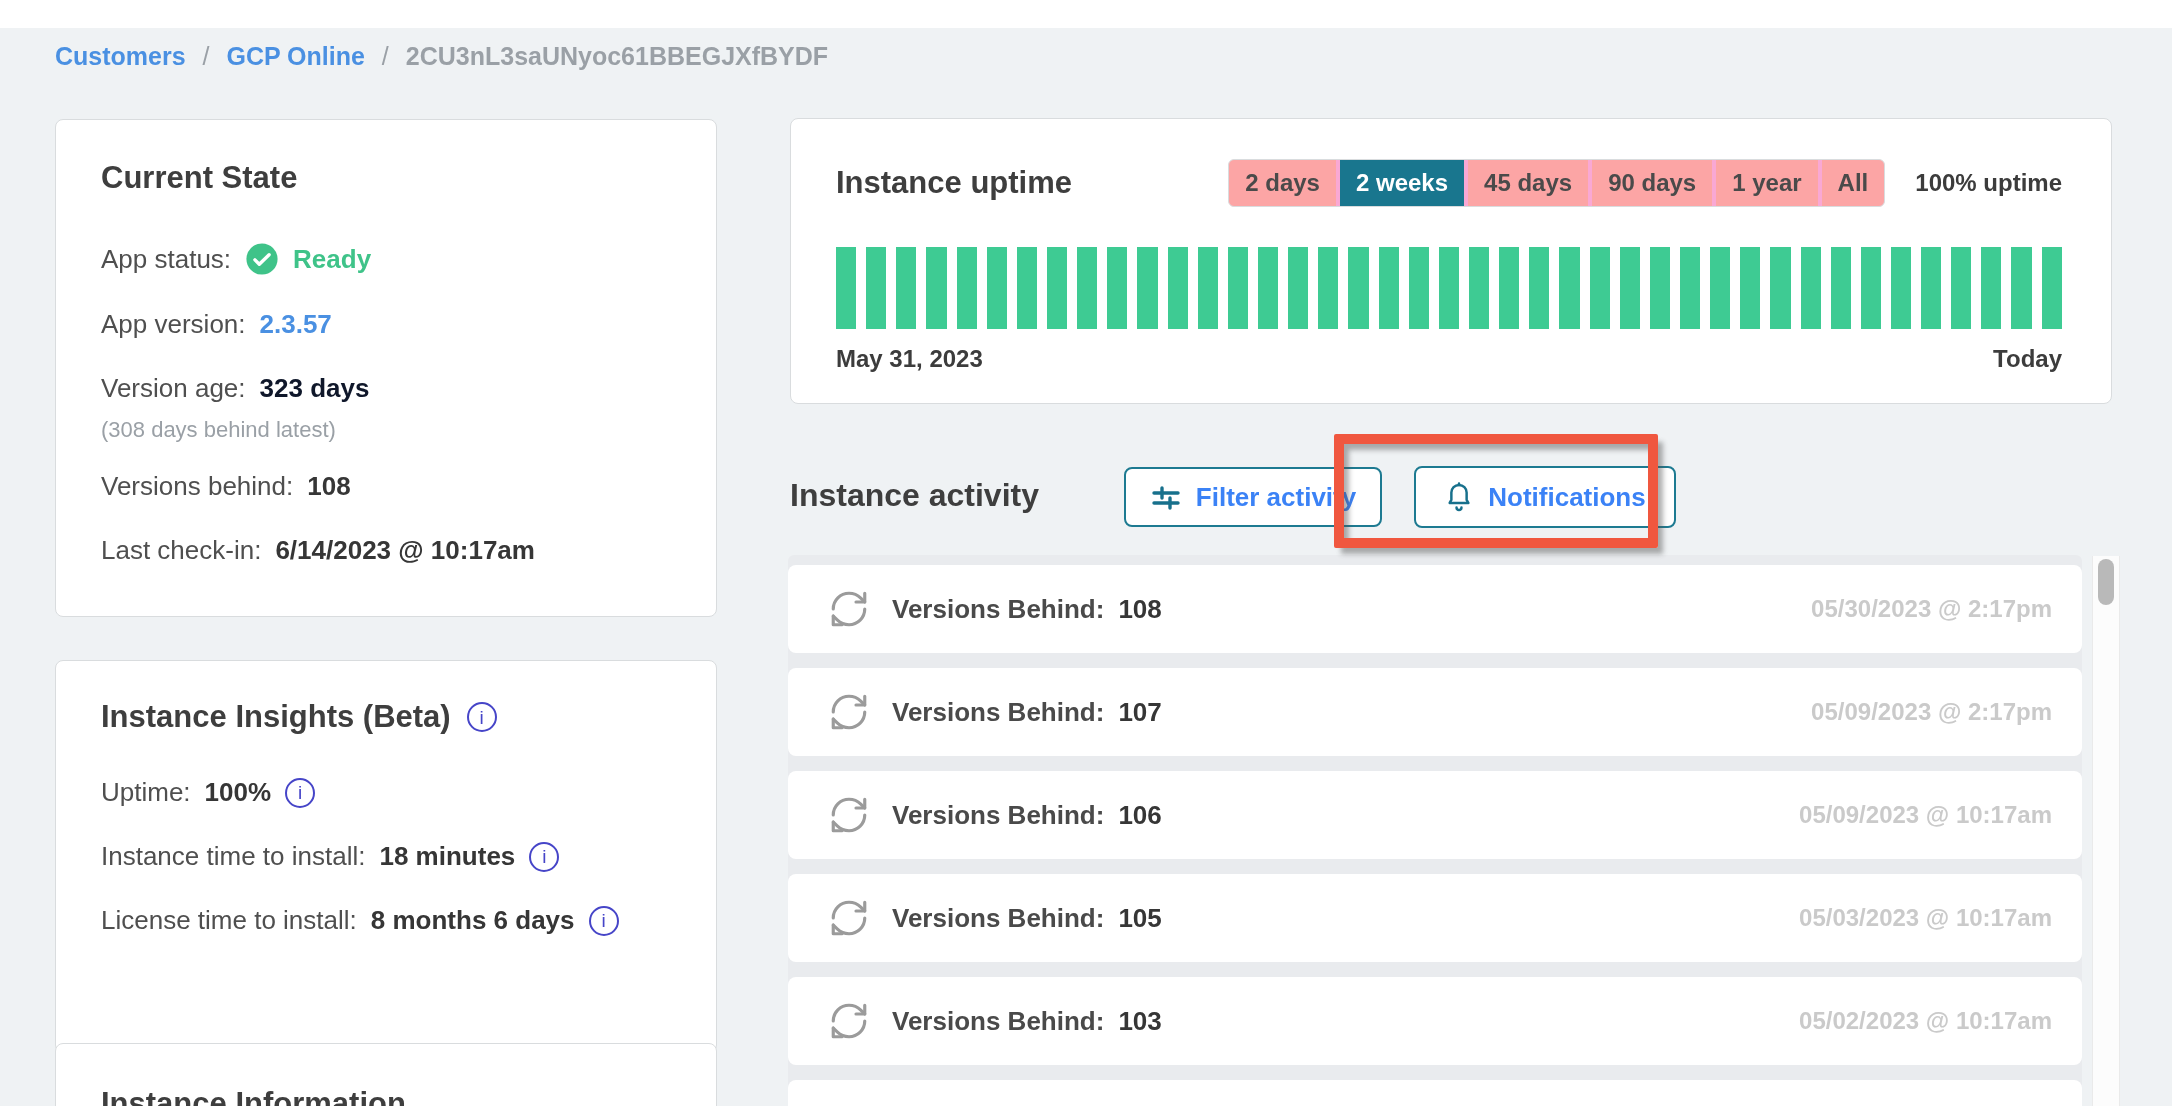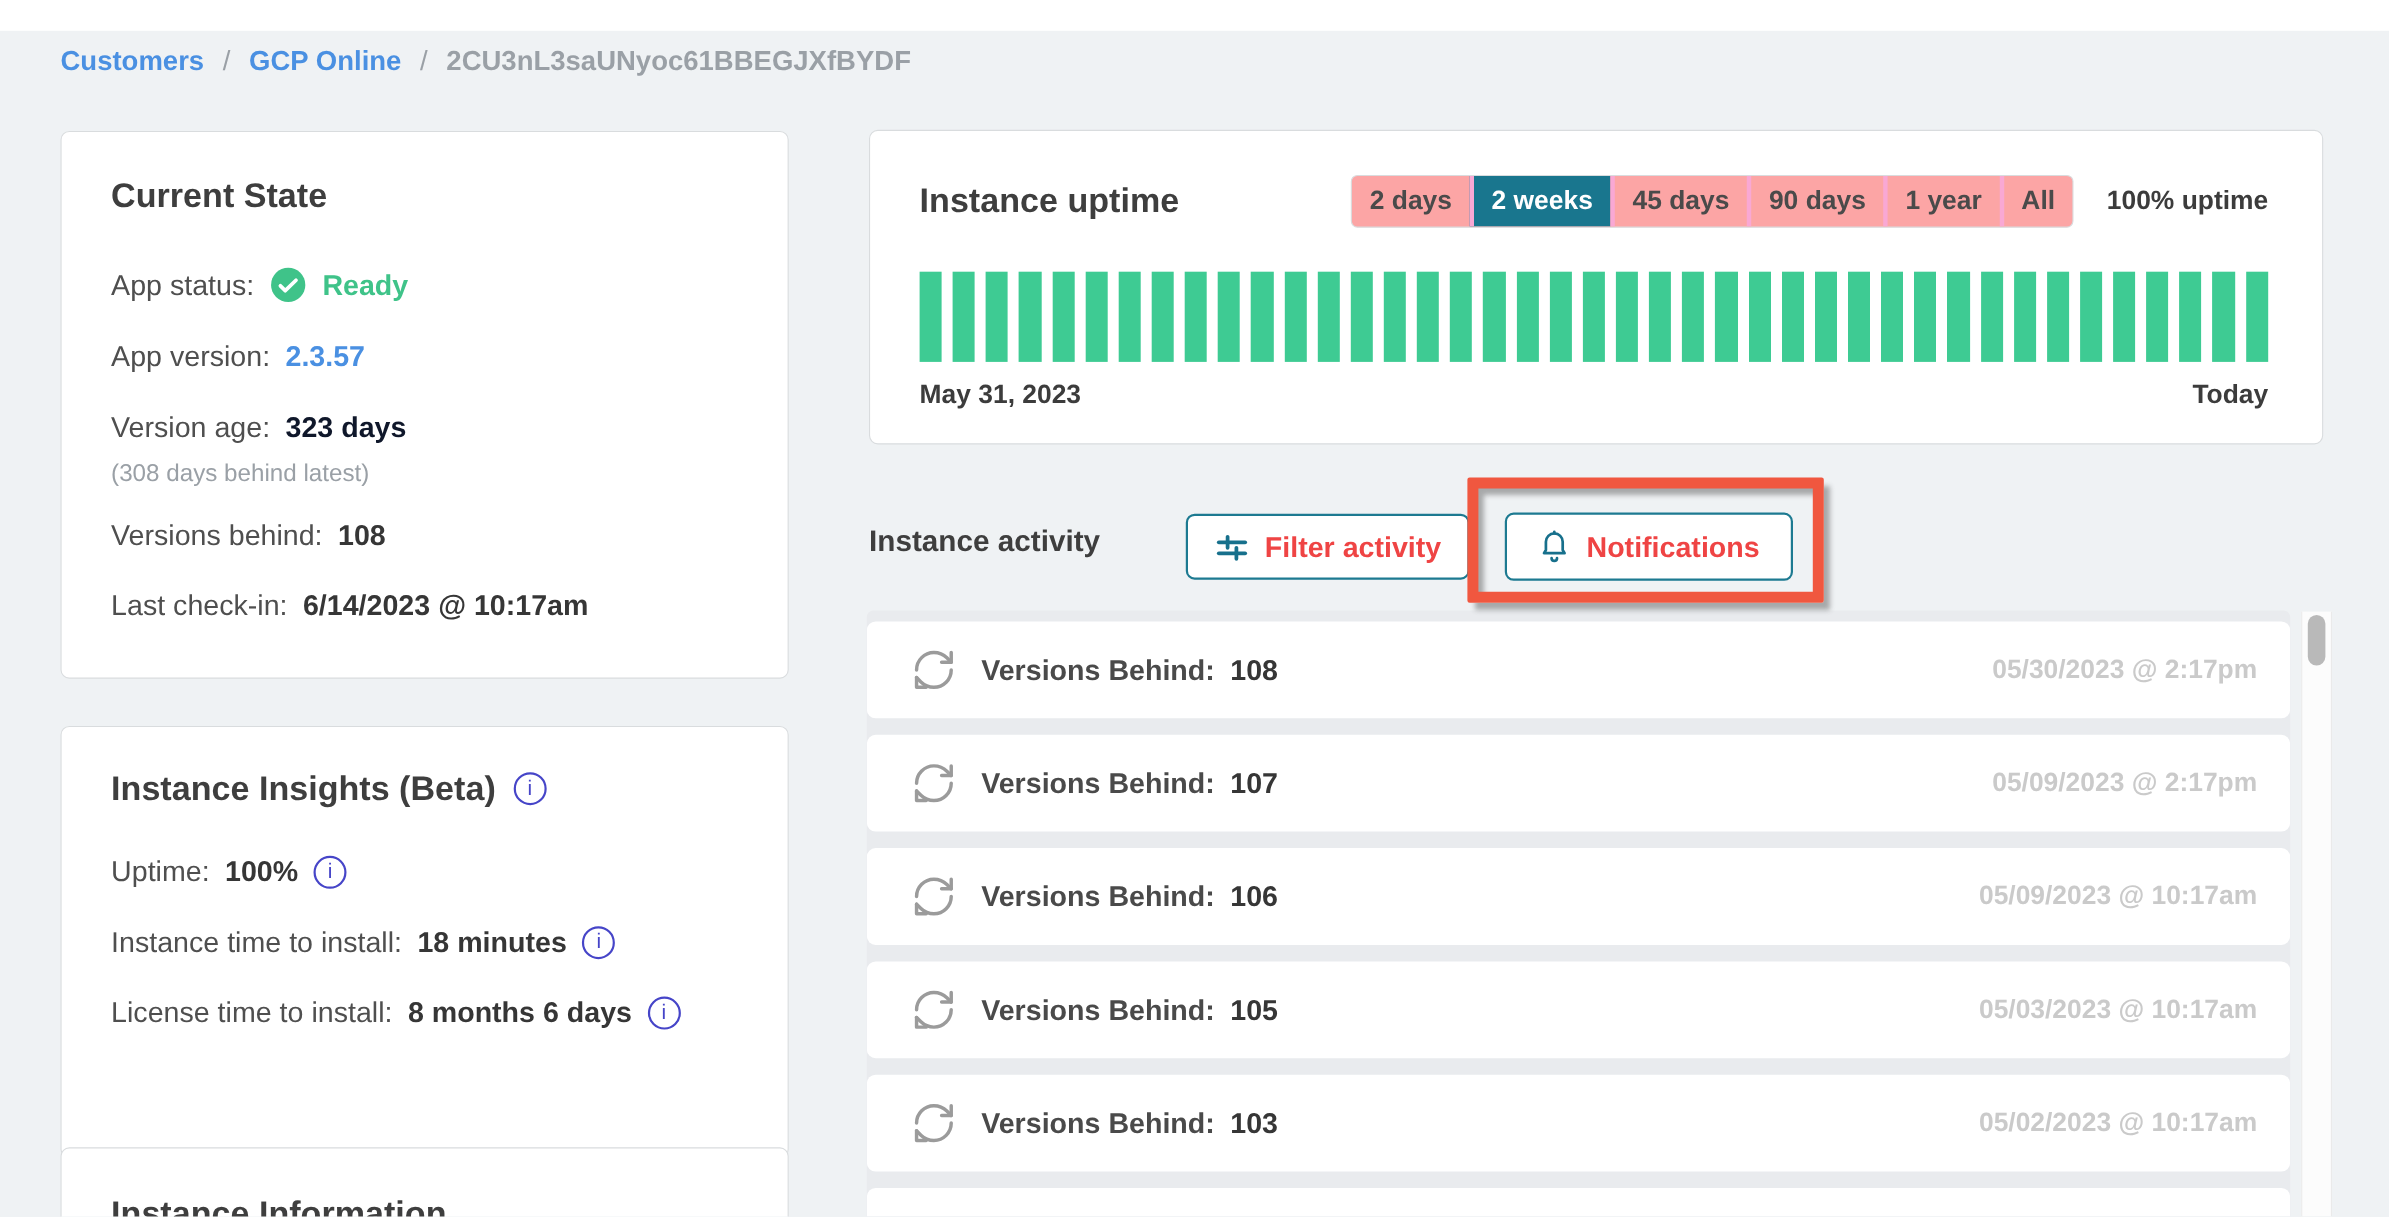--- a/index.html
+++ b/index.html
@@ -46,24 +46,24 @@
   .range-tab { display:flex; align-items:center; padding:0 16px; font-size:24px; font-weight:700; color:#4a4a4a;
     border-left:4px solid #f9a8d4; cursor:pointer; white-space:nowrap; }
   .range-tab:first-child { border-left:none; }
   .range-tab.selected { background:#19768e; color:#ffffff; }
   .uc-uptime { font-size:24px; font-weight:700; color:#3c3c3c; margin-left:30px; white-space:nowrap; }
   .uc-bars { display:flex; gap:10px; height:82px; margin:40px 49px 0 45px; align-items:stretch; }
   .bar { flex:1; background:#3ecb93; }
   .uc-axis { display:flex; justify-content:space-between; margin:16px 49px 0 45px; font-size:24px; font-weight:700; color:#3c3c3c; }
 
   
-  #activity-title { position:absolute; left:790px; top:477px; font-size:27px; font-weight:700; color:#3e3e3e; white-space:nowrap; }
+  #activity-title { position:absolute; left:790px; top:477px; font-size:32px; font-weight:700; color:#3e3e3e; white-space:nowrap; }
   .btn { position:absolute; display:flex; align-items:center; justify-content:center; gap:14px;
-    background:#fff; border:2px solid #1d7a91; border-radius:8px; color:#ef4444;
-    font-size:26px; font-weight:700; cursor:pointer; white-space:nowrap; }
+    background:#fff; border:2px solid #1d7a91; border-radius:8px; color:#3b82f6;
+    font-size:26px; font-weight:700; cursor:pointer; white-space:nowrap;margin-left:46px; }
   #filter-btn { left:1078px; top:467px; width:258px; height:60px; }
   #notif-btn  { left:1368px; top:466px; width:262px; height:62px; }
   #highlight-rect { position:absolute; left:1334px; top:434px; width:324px; height:114px;
     border:10px solid #f0573f; border-radius:2px; z-index:5; pointer-events:none;
     box-shadow:6px 7px 5px -1px rgba(80,80,80,.45), inset 6px 7px 5px -1px rgba(80,80,80,.45); }
 
   
   #activity-list { position:absolute; left:788px; top:555px; width:1294px; height:551px;
     background:#e9ebee; border-radius:6px 6px 0 0; overflow:hidden; padding-top:10px; }
   .act-row { height:88px; background:#fff; border-radius:8px; display:flex; align-items:center;

